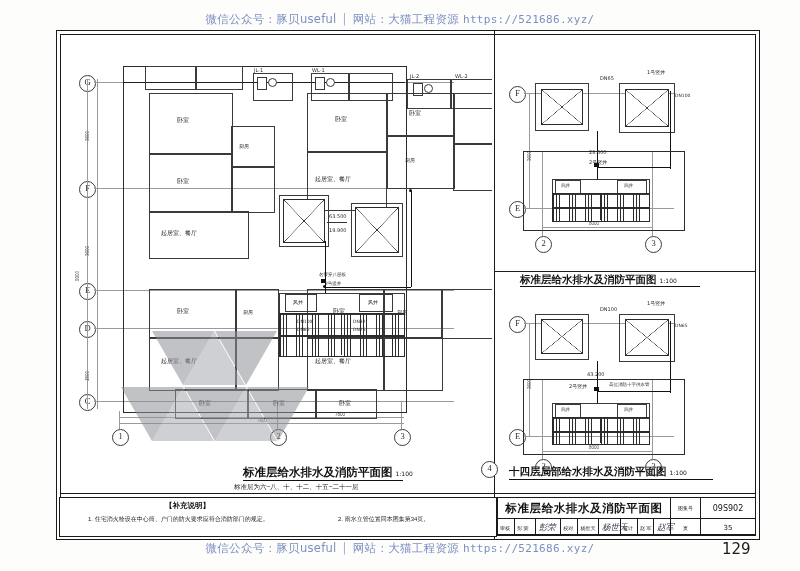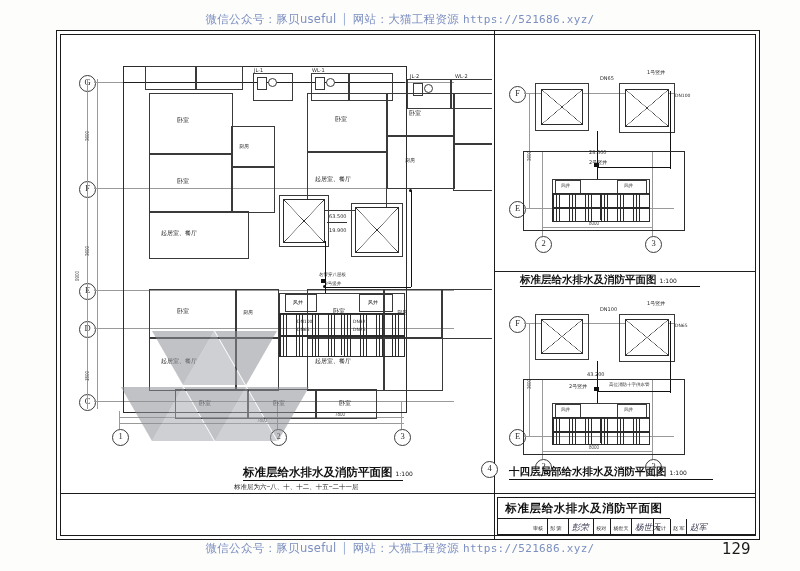--- a/index.html
+++ b/index.html
@@ -82,21 +82,21 @@
   .notes-title{position:absolute;left:105px;top:3px;font-size:7.5px;font-weight:bold;color:#111;}
   .notes-l1{position:absolute;left:28px;top:17px;font-size:6px;color:#1c1c1c;white-space:nowrap;}
   .notes-l2{position:absolute;left:278px;top:17px;font-size:6px;color:#1c1c1c;white-space:nowrap;}
 
   
   .tblock{position:absolute;left:497px;top:497px;width:259px;height:38px;border:1px solid #1a1a1a;background:#fff;box-sizing:border-box;}
   .tb-l{position:absolute;left:0;top:0;width:172px;height:100%;}
   .tb-main{position:absolute;left:0;top:0;width:172px;height:21px;box-sizing:border-box;border-bottom:1px solid #1a1a1a;
            display:flex;align-items:center;justify-content:center;}
   .tb-main-text{font-size:11.5px;font-weight:bold;color:#111;letter-spacing:.6px;}
-  .tb-sign{position:absolute;left:0;top:21px;width:172px;height:17px;display:flex;align-items:flex-end;padding-left:33px;}
+  .tb-sign{position:absolute;left:0;top:21px;width:172px;height:17px;display:flex;align-items:flex-end;}
   .sig-cell{display:flex;align-items:center;height:100%;border-right:1px solid #1a1a1a;box-sizing:border-box;}
   .sig-lab{font-size:5px;color:#1c1c1c;padding:0 2px;white-space:nowrap;}
   .sig-name{font-size:5px;color:#1c1c1c;padding:0 2px;white-space:nowrap;}
   .sig-hand{font-size:8.5px;color:#3a3a52;padding:0 3px;font-style:italic;
             font-family:"DejaVu Serif","Liberation Serif",serif;white-space:nowrap;}
   .tb-r{position:absolute;left:172px;top:0;right:0;height:100%;border-left:1px solid #1a1a1a;box-sizing:border-box;}
   .tb-r-row{position:absolute;left:0;right:0;display:flex;align-items:center;}
   .tb-r-top{top:0;height:21px;border-bottom:1px solid #1a1a1a;box-sizing:border-box;}
   .tb-r-bot{top:21px;height:17px;}
   .tb-r-key{width:30px;height:100%;display:flex;align-items:center;justify-content:center;
@@ -377,20 +377,25 @@
       <div class="ln vl" style="left:613px;top:290px;height:72px;width:1.2px;background:#111;"></div>
       <div class="blk" style="left:537px;top:356px;width:5px;height:4px;"></div>
       <div class="rm" style="left:466px;top:348px;width:160px;height:74px;border-color:#2b2b2b;"></div>
 
       <div class="dtitle" style="left:452px;top:434px;font-size:10.5px;"><span>十四层局部给水排水及消防平面图</span><span class="scale">1:100</span></div>
       <div class="tunder" style="left:452px;top:448px;width:204px;"></div>
       <div class="bub" style="left:424px;top:430px;">4</div>
     </div>
   </div>
 
+  <div class="notes">
+    <div class="notes-title">【补充说明】</div>
+    <div class="notes-l1">1.  住宅消火栓设在中心筒、户门的防火要求应符合消防部门的规定。</div>
+    <div class="notes-l2">2.  雨水立管位置同本图集第34页。</div>
+  </div>
 
   <div class="tblock">
     <div class="tb-l">
       <div class="tb-main">
         <span class="tb-main-text">标准层给水排水及消防平面图</span>
       </div>
       <div class="tb-sign">
         <div class="sig-cell" style="width:20px;">
             <span class="sig-lab">审核</span>
           </div>
@@ -413,20 +418,30 @@
             <span class="sig-lab">设计</span>
           </div>
         <div class="sig-cell" style="width:16px;">
             <span class="sig-name">赵 军</span>
           </div>
         <div class="sig-cell" style="width:16px;border-right:none;">
             <span class="sig-hand">赵军</span>
           </div>
       </div>
     </div>
+    <div class="tb-r">
+      <div class="tb-r-row tb-r-top">
+        <div class="tb-r-key">图集号</div>
+        <div class="tb-r-val">09S902</div>
+      </div>
+      <div class="tb-r-row tb-r-bot">
+        <div class="tb-r-key">页</div>
+        <div class="tb-r-val small">35</div>
+      </div>
+    </div>
   </div>
 
   <div class="pagenum">129</div>
 
   <div class="watermark" id="wm-bottom">
     <span>微信公众号：</span><span>豚贝useful</span><span class="sep">|</span><span>网站：</span><span>大猫工程资源</span>&nbsp;<span class="url">https://521686.xyz/</span>
   </div>
 
 </div>
 

